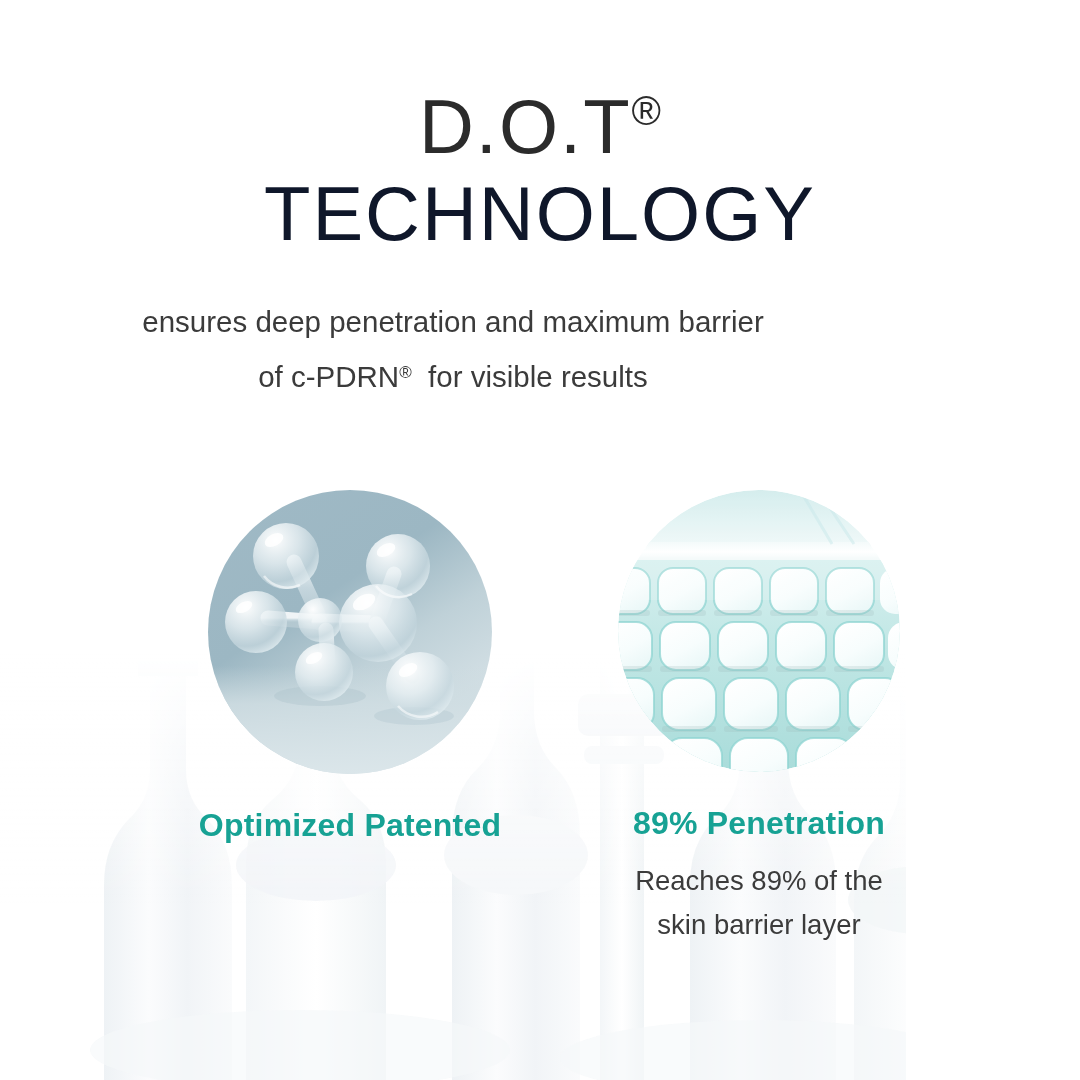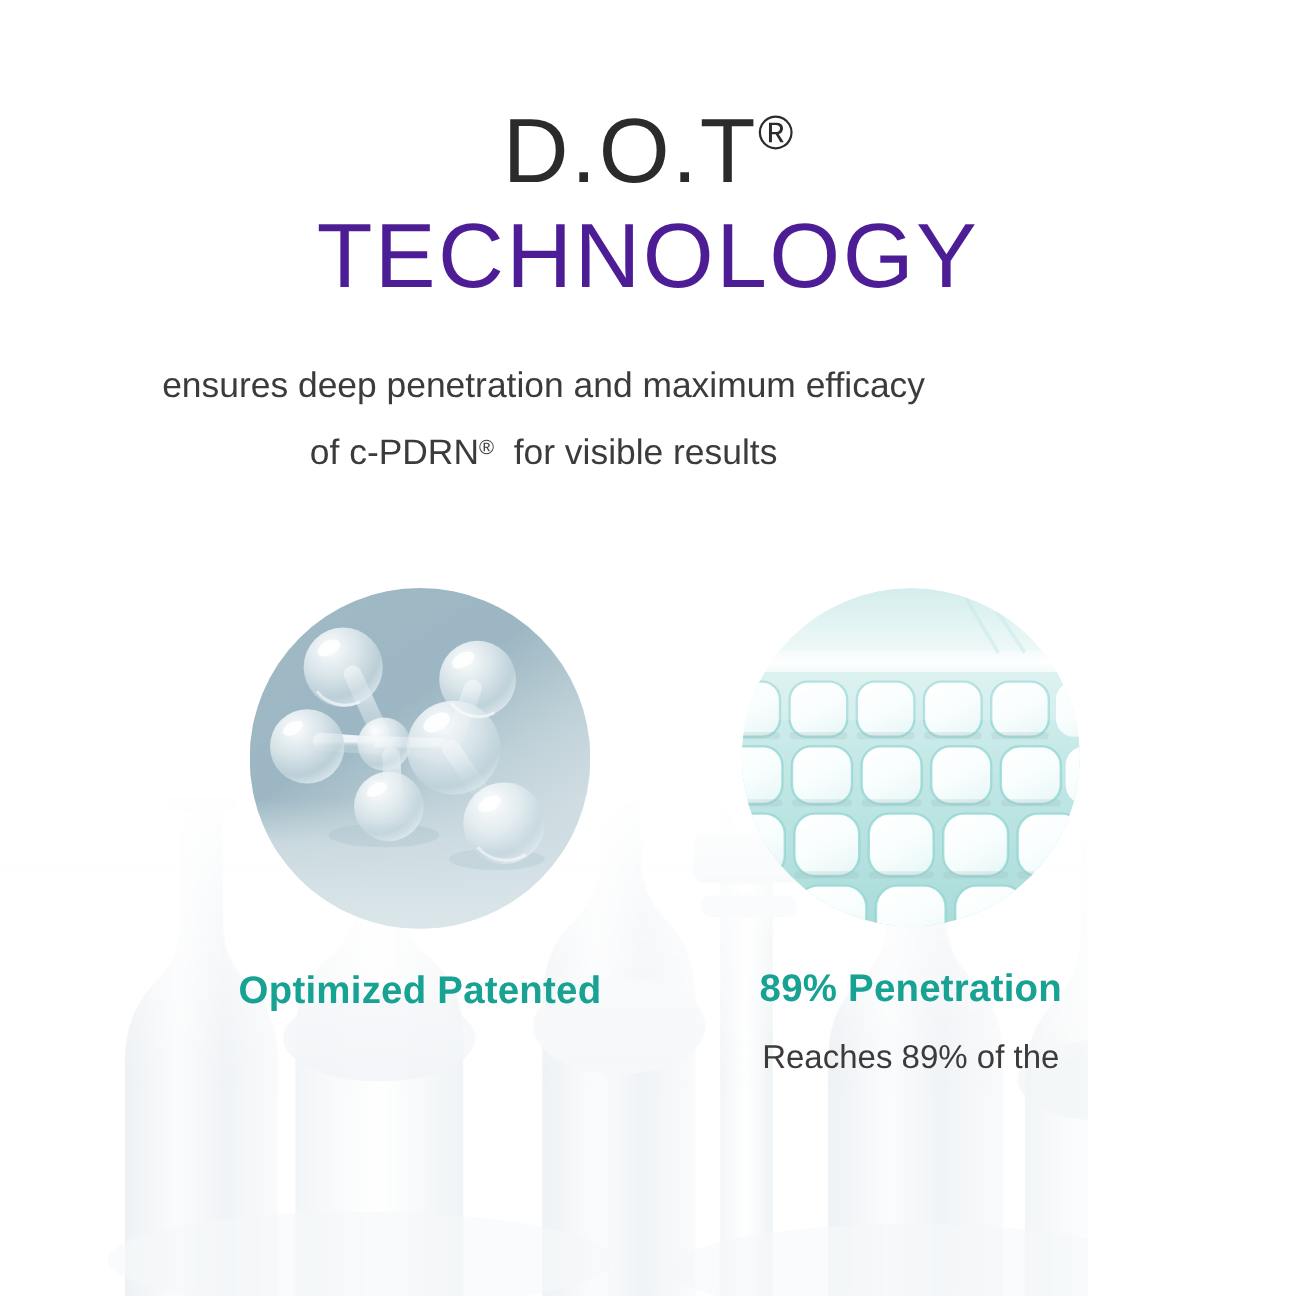--- a/index.html
+++ b/index.html
@@ -52,21 +52,21 @@
   .headline-line1 .reg {
     font-size: 40px;
     vertical-align: 28px;
     letter-spacing: 0;
   }
   .headline-line2 {
     font-size: 76px;
     line-height: 88px;
     font-weight: 400;
     letter-spacing: 2px;
-    color: #4c1d95;
+    color: #0f172a;
     white-space: nowrap;
   }
 
   
   .subtitle {
     position: absolute;
     top: 296px;
     left: 50%;
     transform: translateX(-50%);
     width: 780px;
@@ -186,21 +186,21 @@
     </g>
     <rect x="0" y="0" width="1080" height="430" fill="url(#fadeTop)"></rect>
   </svg>
 
   <div class="headline">
     <div class="headline-line1"><span>D.O.T</span><span class="reg">®</span></div>
     <div class="headline-line2">TECHNOLOGY</div>
   </div>
 
   <div class="subtitle">
-    <div>ensures deep penetration and maximum efficacy</div>
+    <div>ensures deep penetration and maximum barrier</div>
     <div><span>of c-PDRN</span><span class="reg">®</span><span>&nbsp; for visible results</span></div>
   </div>
 
   <div class="columns">
 
     <div class="col col-left">
       <div class="circle-wrap">
         <svg class="circle-svg" viewBox="0 0 284 284">
           <defs>
             <linearGradient id="moleBg" x1="0.15" y1="0" x2="0.8" y2="1">
@@ -389,17 +389,18 @@
             </g>
 
             <rect x="0" y="0" width="282" height="110" fill="#ffffff" opacity="0.16"></rect>
           </g>
         </svg>
       </div>
 
       <div class="feature-title">89% Penetration</div>
       <div class="feature-desc">
         <div>Reaches 89% of the</div>
+        <div>skin barrier layer</div>
       </div>
     </div>
 
   </div>
 </div>
 
 </body></html>

